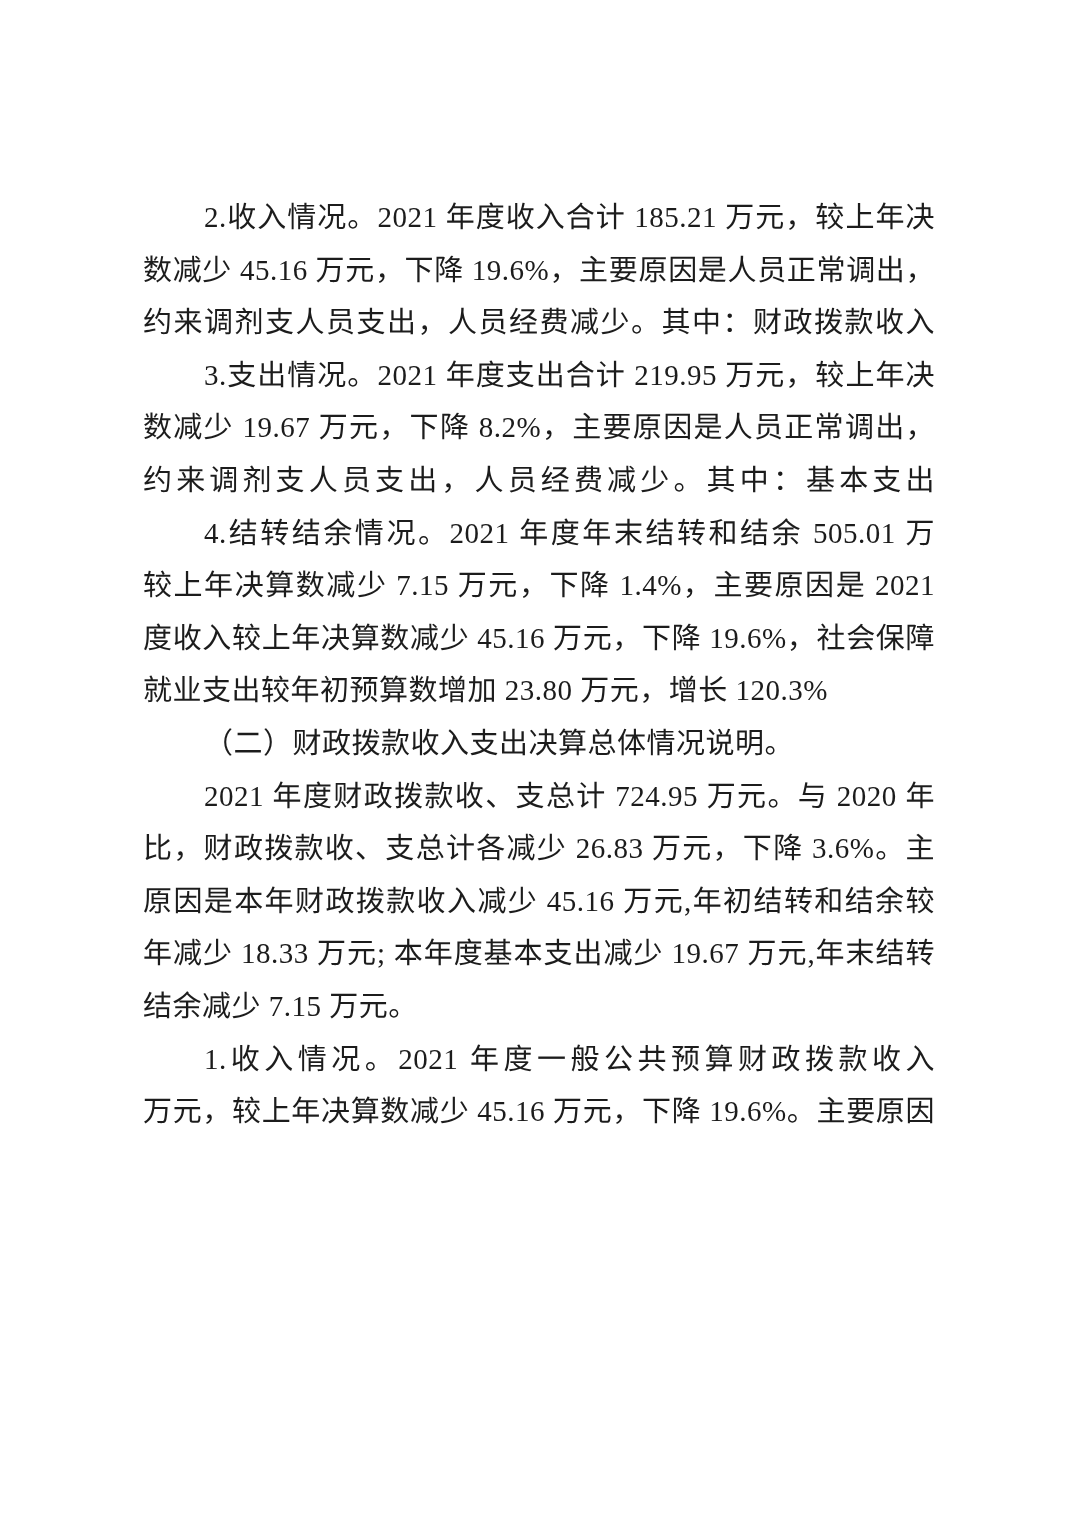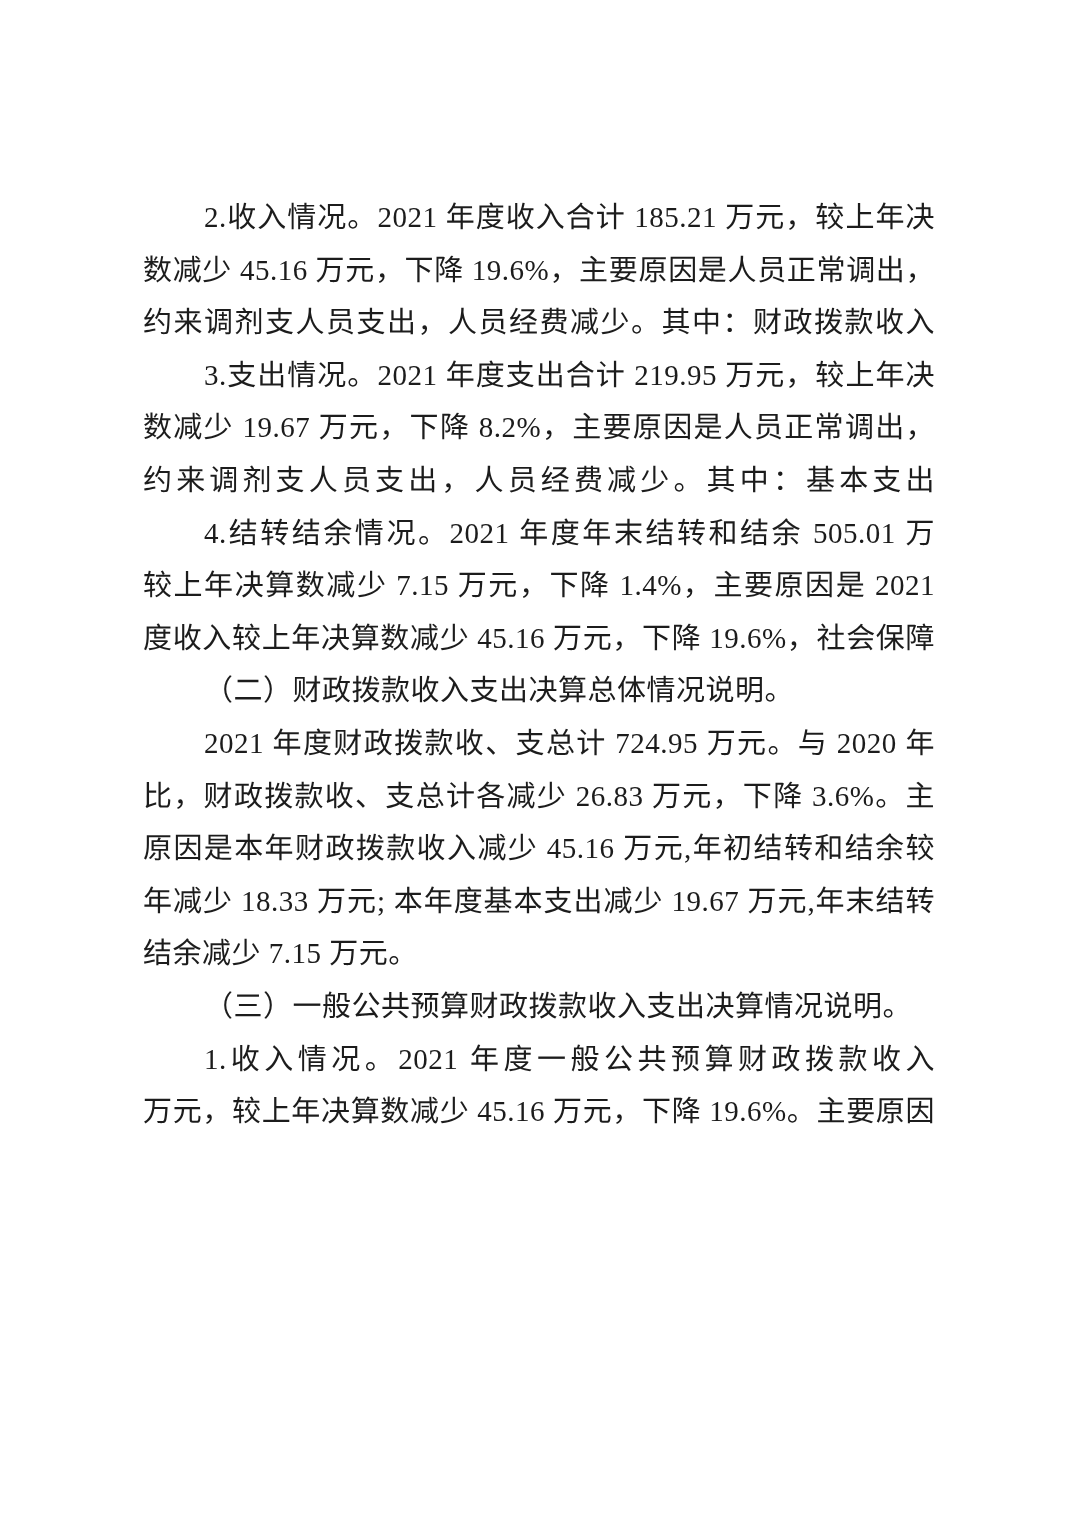--- a/index.html
+++ b/index.html
@@ -65,37 +65,35 @@
     <div class="paragraph">
       <div class="line line--indent">3.支出情况。2021 年度支出合计 219.95 万元，较上年决算</div>
       <div class="line">数减少 19.67 万元，下降 8.2%，主要原因是人员正常调出，节</div>
       <div class="line">约来调剂支人员支出，人员经费减少。其中：基本支出 219.95</div>
     </div>
 
     <div class="paragraph">
       <div class="line line--indent">4.结转结余情况。2021 年度年末结转和结余 505.01 万元，</div>
       <div class="line">较上年决算数减少 7.15 万元，下降 1.4%，主要原因是 2021 年</div>
       <div class="line">度收入较上年决算数减少 45.16 万元，下降 19.6%，社会保障与</div>
+      <div class="line line--last">就业支出较年初预算数增加 23.80 万元，增长 120.3%</div>
     </div>
 
     <div class="paragraph">
       <div class="line line--last line--indent line--bold">（二）财政拨款收入支出决算总体情况说明。</div>
     </div>
 
     <div class="paragraph">
       <div class="line line--indent">2021 年度财政拨款收、支总计 724.95 万元。与 2020 年相</div>
       <div class="line">比，财政拨款收、支总计各减少 26.83 万元，下降 3.6%。主要</div>
       <div class="line">原因是本年财政拨款收入减少 45.16 万元,年初结转和结余较上</div>
       <div class="line">年减少 18.33 万元; 本年度基本支出减少 19.67 万元,年末结转和</div>
       <div class="line line--last">结余减少 7.15 万元。</div>
     </div>
 
-    <div class="paragraph">
-      <div class="line line--last line--indent line--bold">（三）一般公共预算财政拨款收入支出决算情况说明。</div>
-    </div>
 
     <div class="paragraph">
       <div class="line line--indent">1.收入情况。2021 年度一般公共预算财政拨款收入 185.21</div>
       <div class="line">万元，较上年决算数减少 45.16 万元，下降 19.6%。主要原因是</div>
     </div>
 
   </div>
 </div>
 
 </body></html>

